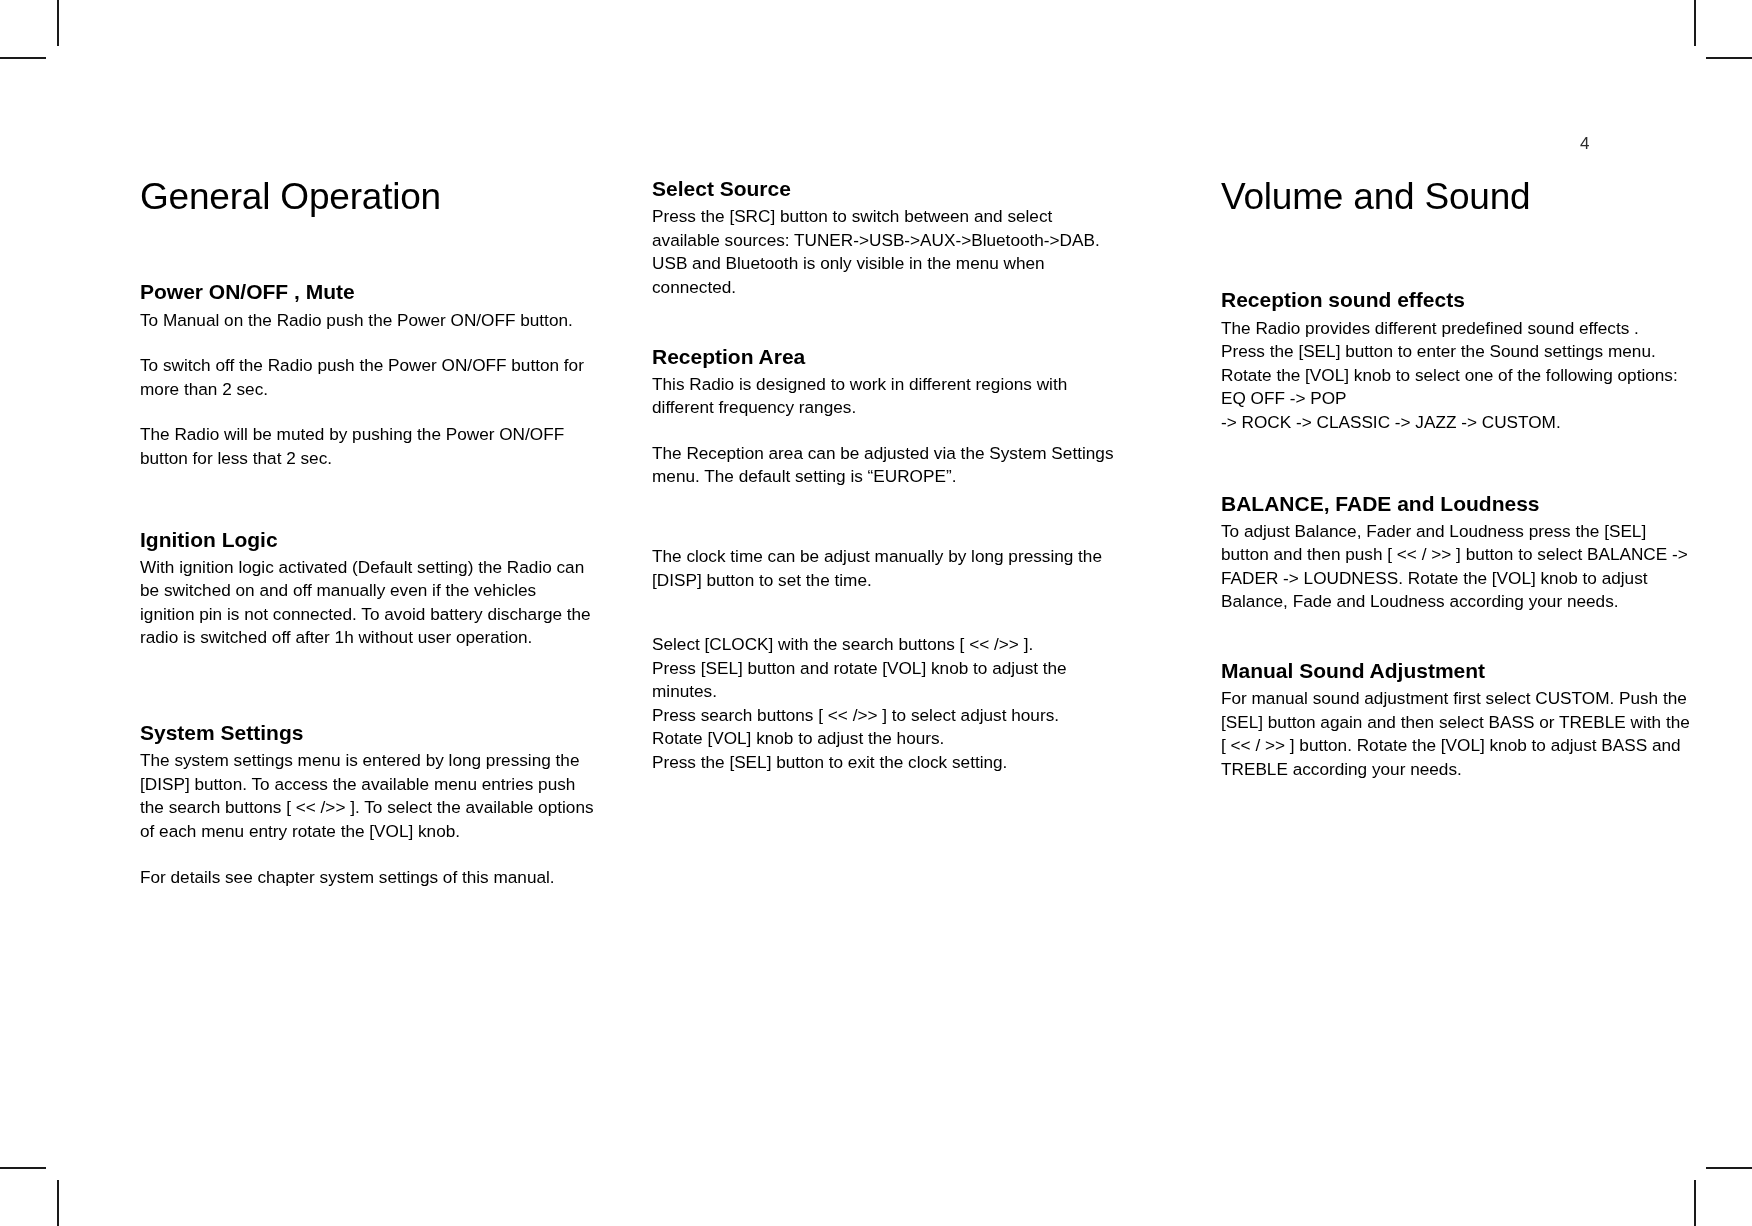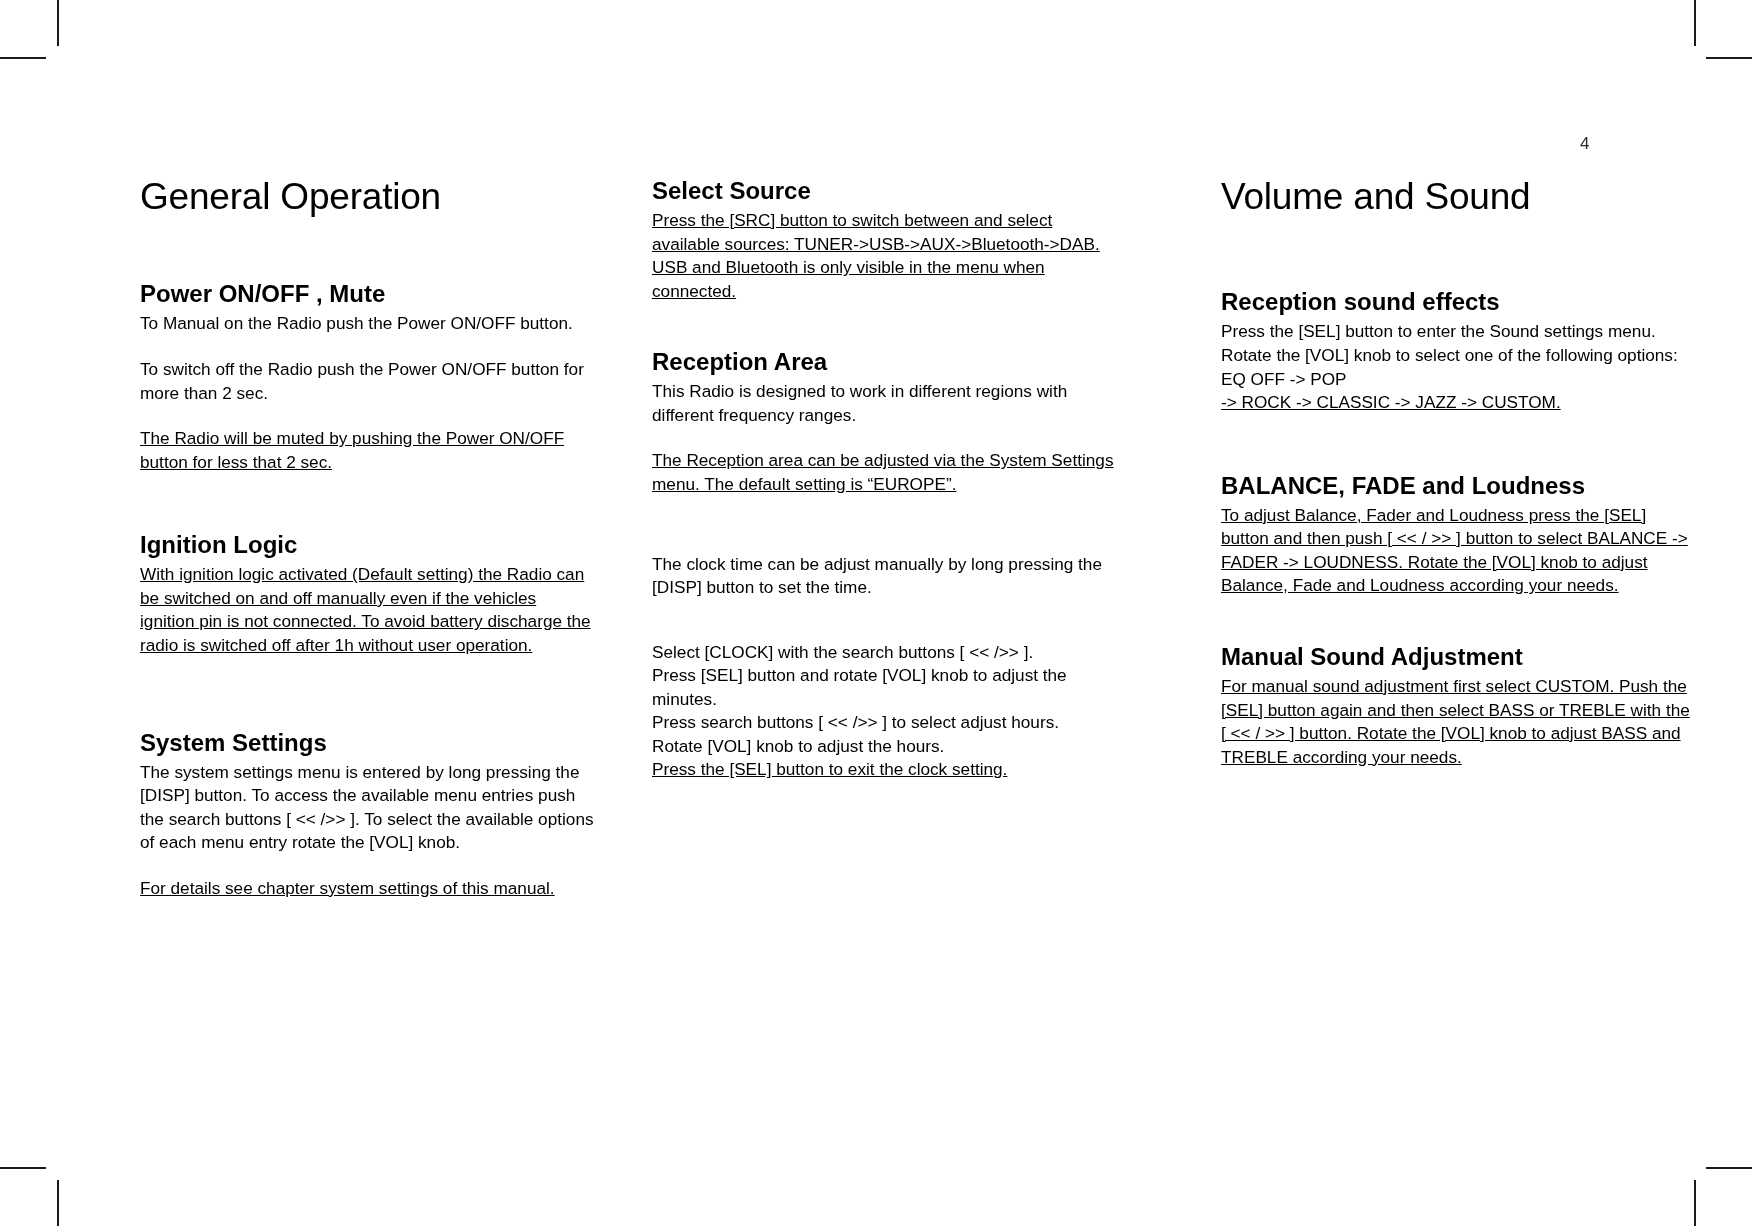--- a/index.html
+++ b/index.html
@@ -73,33 +73,33 @@
     white-space: nowrap;
   }
   .col-3 .chapter-title {
     font-size: 37px;
     margin-bottom: 56px;
   }
 
   .section { margin: 0 0 30px 0; }
 
   .section-title {
-    font-size: 24px;
+    font-size: 21px;
     font-weight: bold;
     line-height: 1.25;
     margin: 0 0 3px 0;
   }
 
   .para {
     font-size: 17.2px;
     font-weight: 400;
     line-height: 1.37;
     margin: 0 0 22px 0;
   }
-  .para:last-child { margin-bottom: 0; text-decoration: underline; }
+  .para:last-child { margin-bottom: 0; }
   .para.tight { margin-bottom: 0; }
   .para.justify { text-align: justify; margin-top: 41px; }
 
   .spacer-lg { height: 40px; }
   .spacer-md { height: 26px; }
   .spacer-sm { height: 14px; }
 </style>
 </head>
 <body>
 
@@ -173,20 +173,21 @@
 
   <div class="column col-3">
 
     <h1 class="chapter-title">Volume and Sound</h1>
 
 
     <div class="spacer-sm"></div>
 
     <div class="section">
       <h2 class="section-title">Reception sound effects</h2>
+      <p class="para tight">The Radio provides different predefined sound effects .</p>
       <p class="para tight">Press the [SEL] button to enter the Sound settings menu. Rotate the [VOL] knob to select one of the following options: EQ OFF -&gt; POP</p>
       <p class="para tight">-&gt; ROCK -&gt; CLASSIC -&gt; JAZZ  -&gt; CUSTOM.</p>
     </div>
 
     <div class="spacer-md"></div>
 
     <div class="section">
       <h2 class="section-title">BALANCE, FADE and Loudness</h2>
       <p class="para">To adjust Balance, Fader and Loudness press the [SEL] button and then push [ &lt;&lt; / &gt;&gt; ]  button to select BALANCE -&gt; FADER -&gt; LOUDNESS. Rotate the [VOL] knob to adjust  Balance, Fade and Loudness according your needs.</p>
     </div>

